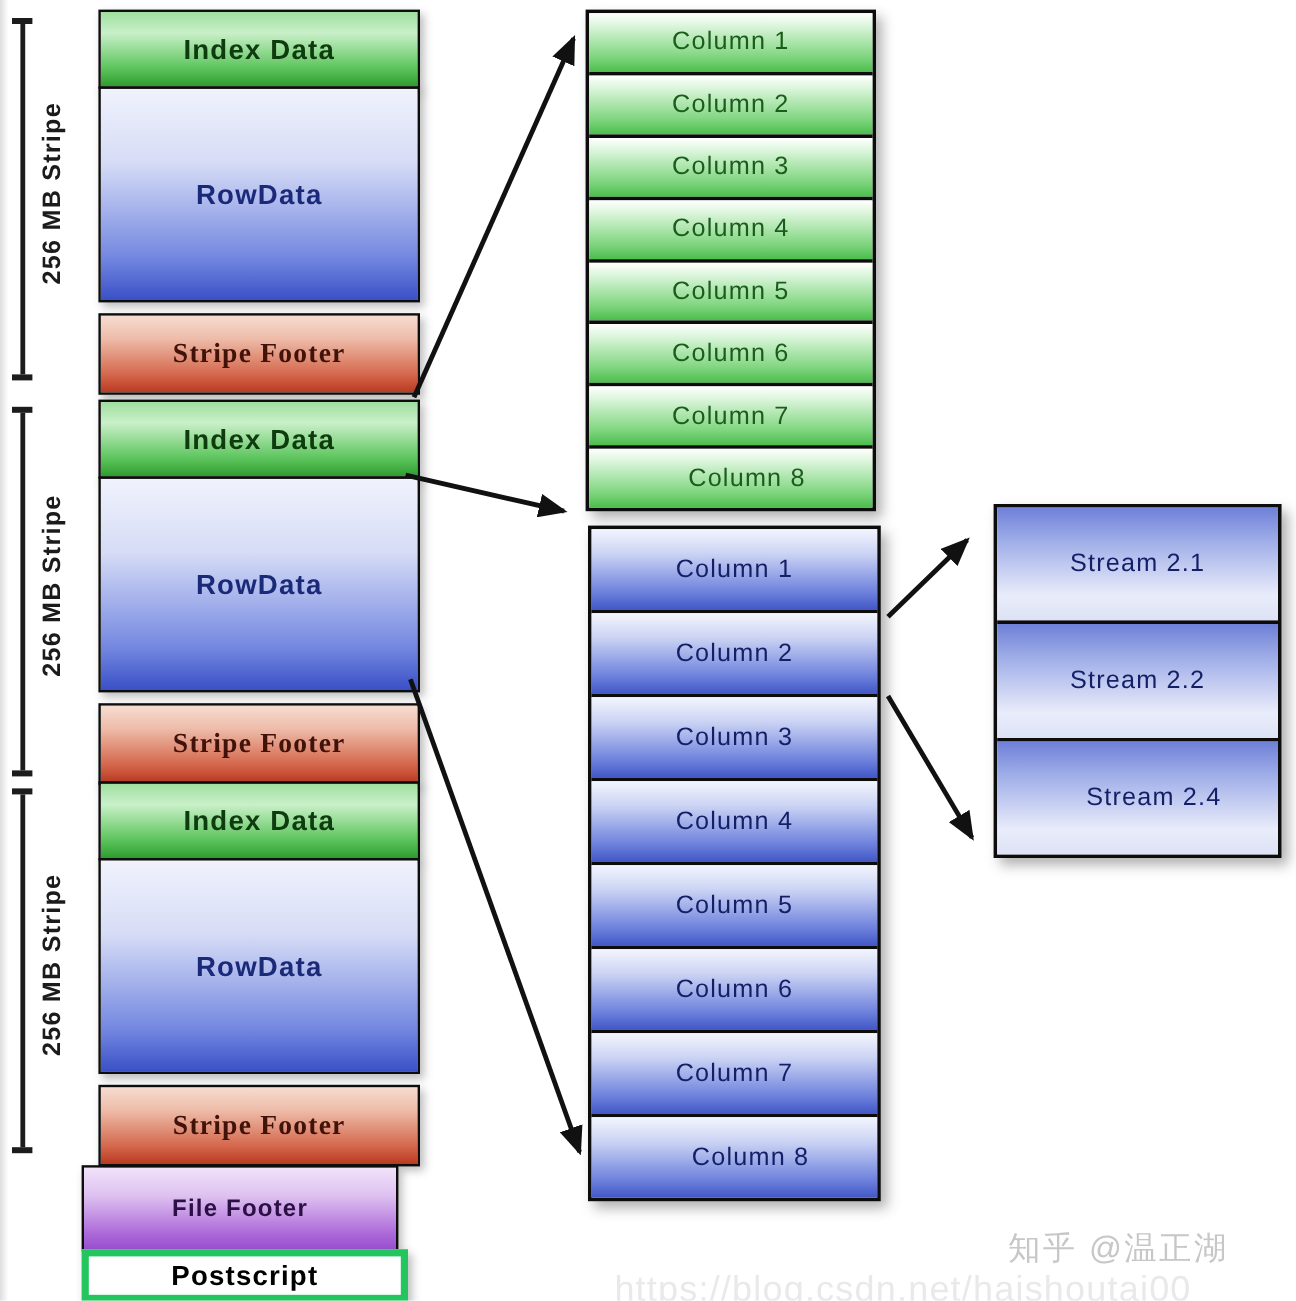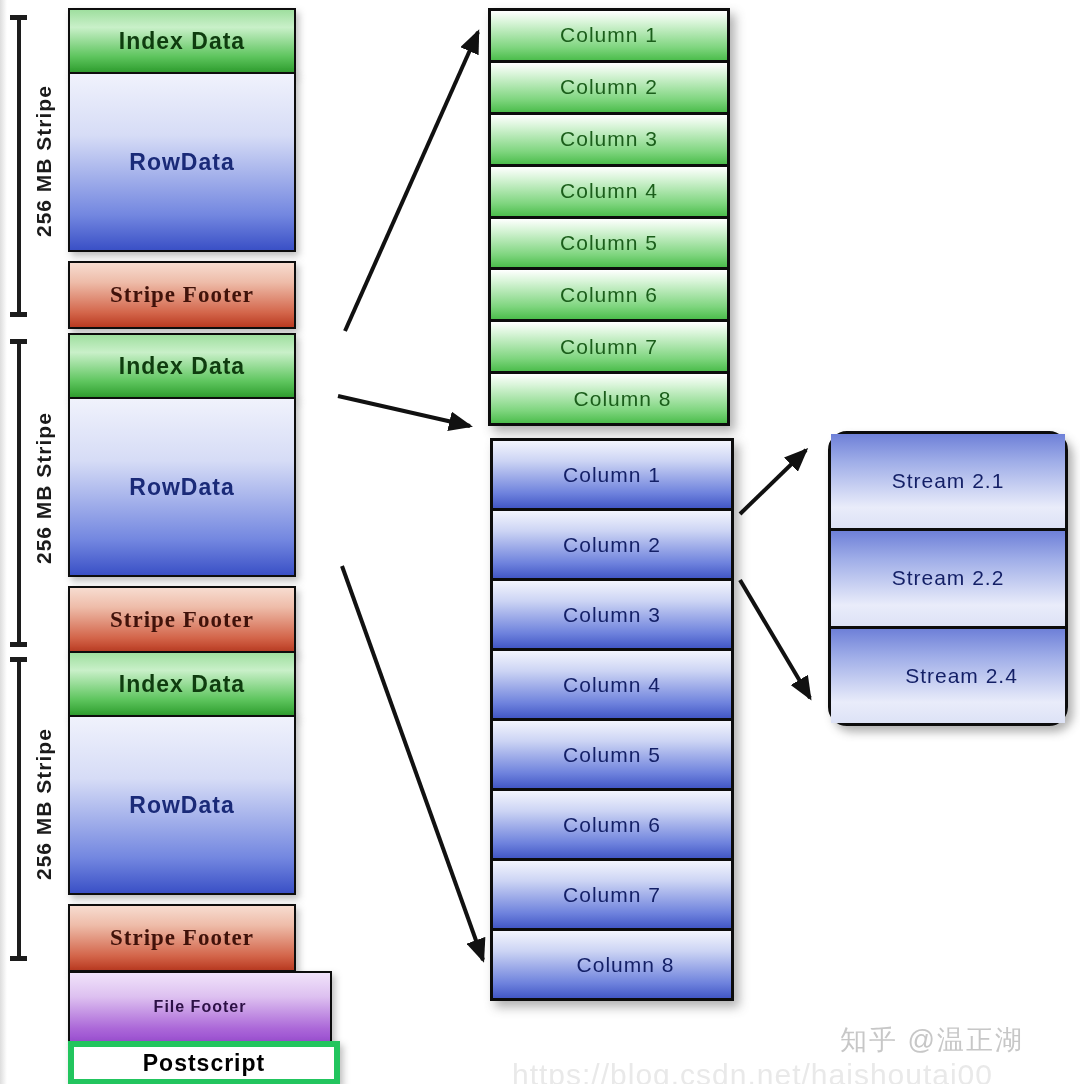--- a/index.html
+++ b/index.html
@@ -14,54 +14,54 @@
   
   .bracket{position:absolute;left:10px;width:17px;
     border-top:5px solid #1c1c1c;border-bottom:5px solid #1c1c1c;}
   .bracket .vline{position:absolute;left:50%;transform:translateX(-50%);top:0;bottom:0;width:4px;background:#1c1c1c;}
   .stripe-label{position:absolute;left:26px;width:36px;
     writing-mode:vertical-rl;transform:rotate(180deg);
     display:flex;align-items:center;justify-content:center;
     font-weight:700;font-size:21px;letter-spacing:1px;color:#1b1b1b;white-space:nowrap;}
 
   
-  .stripe{position:absolute;left:68px;width:228px;}
+  .stripe{position:absolute;left:82px;width:268px;}
   .sec{border:2px solid #0d0d0d;display:flex;align-items:center;justify-content:center;
     font-weight:700;font-size:23px;letter-spacing:1px;
     box-shadow:3px 4px 7px rgba(90,90,90,.40);}
   .sec.index{height:62px;color:#0f3c0f;
     background:linear-gradient(180deg,#9fdf9f 0%,#c9f0c9 28%,#5ec55e 75%,#2f9e2f 100%);}
   .sec.rowdata{height:176px;margin-top:-2px;color:#1a2a78;
     background:linear-gradient(180deg,#f0f2fc 0%,#d6dcf6 35%,#7387e0 80%,#3a50c6 100%);}
   .sec.footer{height:64px;margin-top:9px;color:#40120a;
     background:linear-gradient(180deg,#f7dcd0 0%,#eebca9 30%,#d3654a 78%,#b93a21 100%);font-family:Liberation Serif, serif;}
 
   .file-footer{position:absolute;left:68px;top:971px;width:260px;height:68px;
     border:2px solid #0d0d0d;display:flex;align-items:center;justify-content:center;
-    font-weight:700;font-size:16px;letter-spacing:1px;color:#2c1045;
+    font-weight:700;font-size:20px;letter-spacing:1px;color:#2c1045;
     background:linear-gradient(180deg,#f1e3fa 0%,#ddc0f0 35%,#ab67d8 82%,#9a4fd0 100%);
     box-shadow:3px 4px 7px rgba(90,90,90,.40);}
   .postscript{position:absolute;left:68px;top:1041px;width:260px;height:32px;
     border:6px solid #22c55e;display:flex;align-items:center;justify-content:center;
     font-weight:700;font-size:23px;letter-spacing:1px;color:#000;background:#ffffff;
     box-shadow:3px 4px 7px rgba(90,90,90,.40);}
 
   
   .stack{position:absolute;border:3px solid #0c0c0c;display:flex;flex-direction:column;
     box-shadow:5px 6px 10px rgba(80,80,80,.45);}
   .stack .row{flex:1;display:flex;align-items:center;justify-content:center;
     font-weight:400;font-size:21px;letter-spacing:1px;border-bottom:3px solid #0c0c0c;}
   .stack .row:last-child{border-bottom:none;padding-left:27px;}
   .green-stack{left:488px;top:8px;width:236px;height:412px;}
   .green-stack .row{color:#1b5e1b;
     background:linear-gradient(180deg,#ffffff 0%,#daf5da 22%,#7ed57e 75%,#4cbd4c 100%);}
   .blue-stack{left:490px;top:438px;width:238px;height:557px;}
   .blue-stack .row{color:#131f66;
     background:linear-gradient(180deg,#f3f5fd 0%,#ccd4f4 30%,#6e82dd 78%,#4257c5 100%);}
-  .stream-stack{left:828px;top:431px;width:234px;height:289px;border-radius:19px;}
+  .stream-stack{left:828px;top:420px;width:234px;height:289px;}
   .stream-stack .row{color:#131f66;
     background:linear-gradient(180deg,#6e80d8 0%,#a0aee8 30%,#e9ecfa 78%,#dde2f6 100%);}
 
   
   .arrows{position:absolute;left:0;top:0;width:1080px;height:1084px;pointer-events:none;}
 
   
   .wm-zhihu{position:absolute;left:840px;top:1022px;font-size:27px;color:#c7c7c7;
     letter-spacing:2px;white-space:nowrap;}
   .wm-url{position:absolute;left:512px;top:1058px;font-size:30px;color:#e9e9e9;

